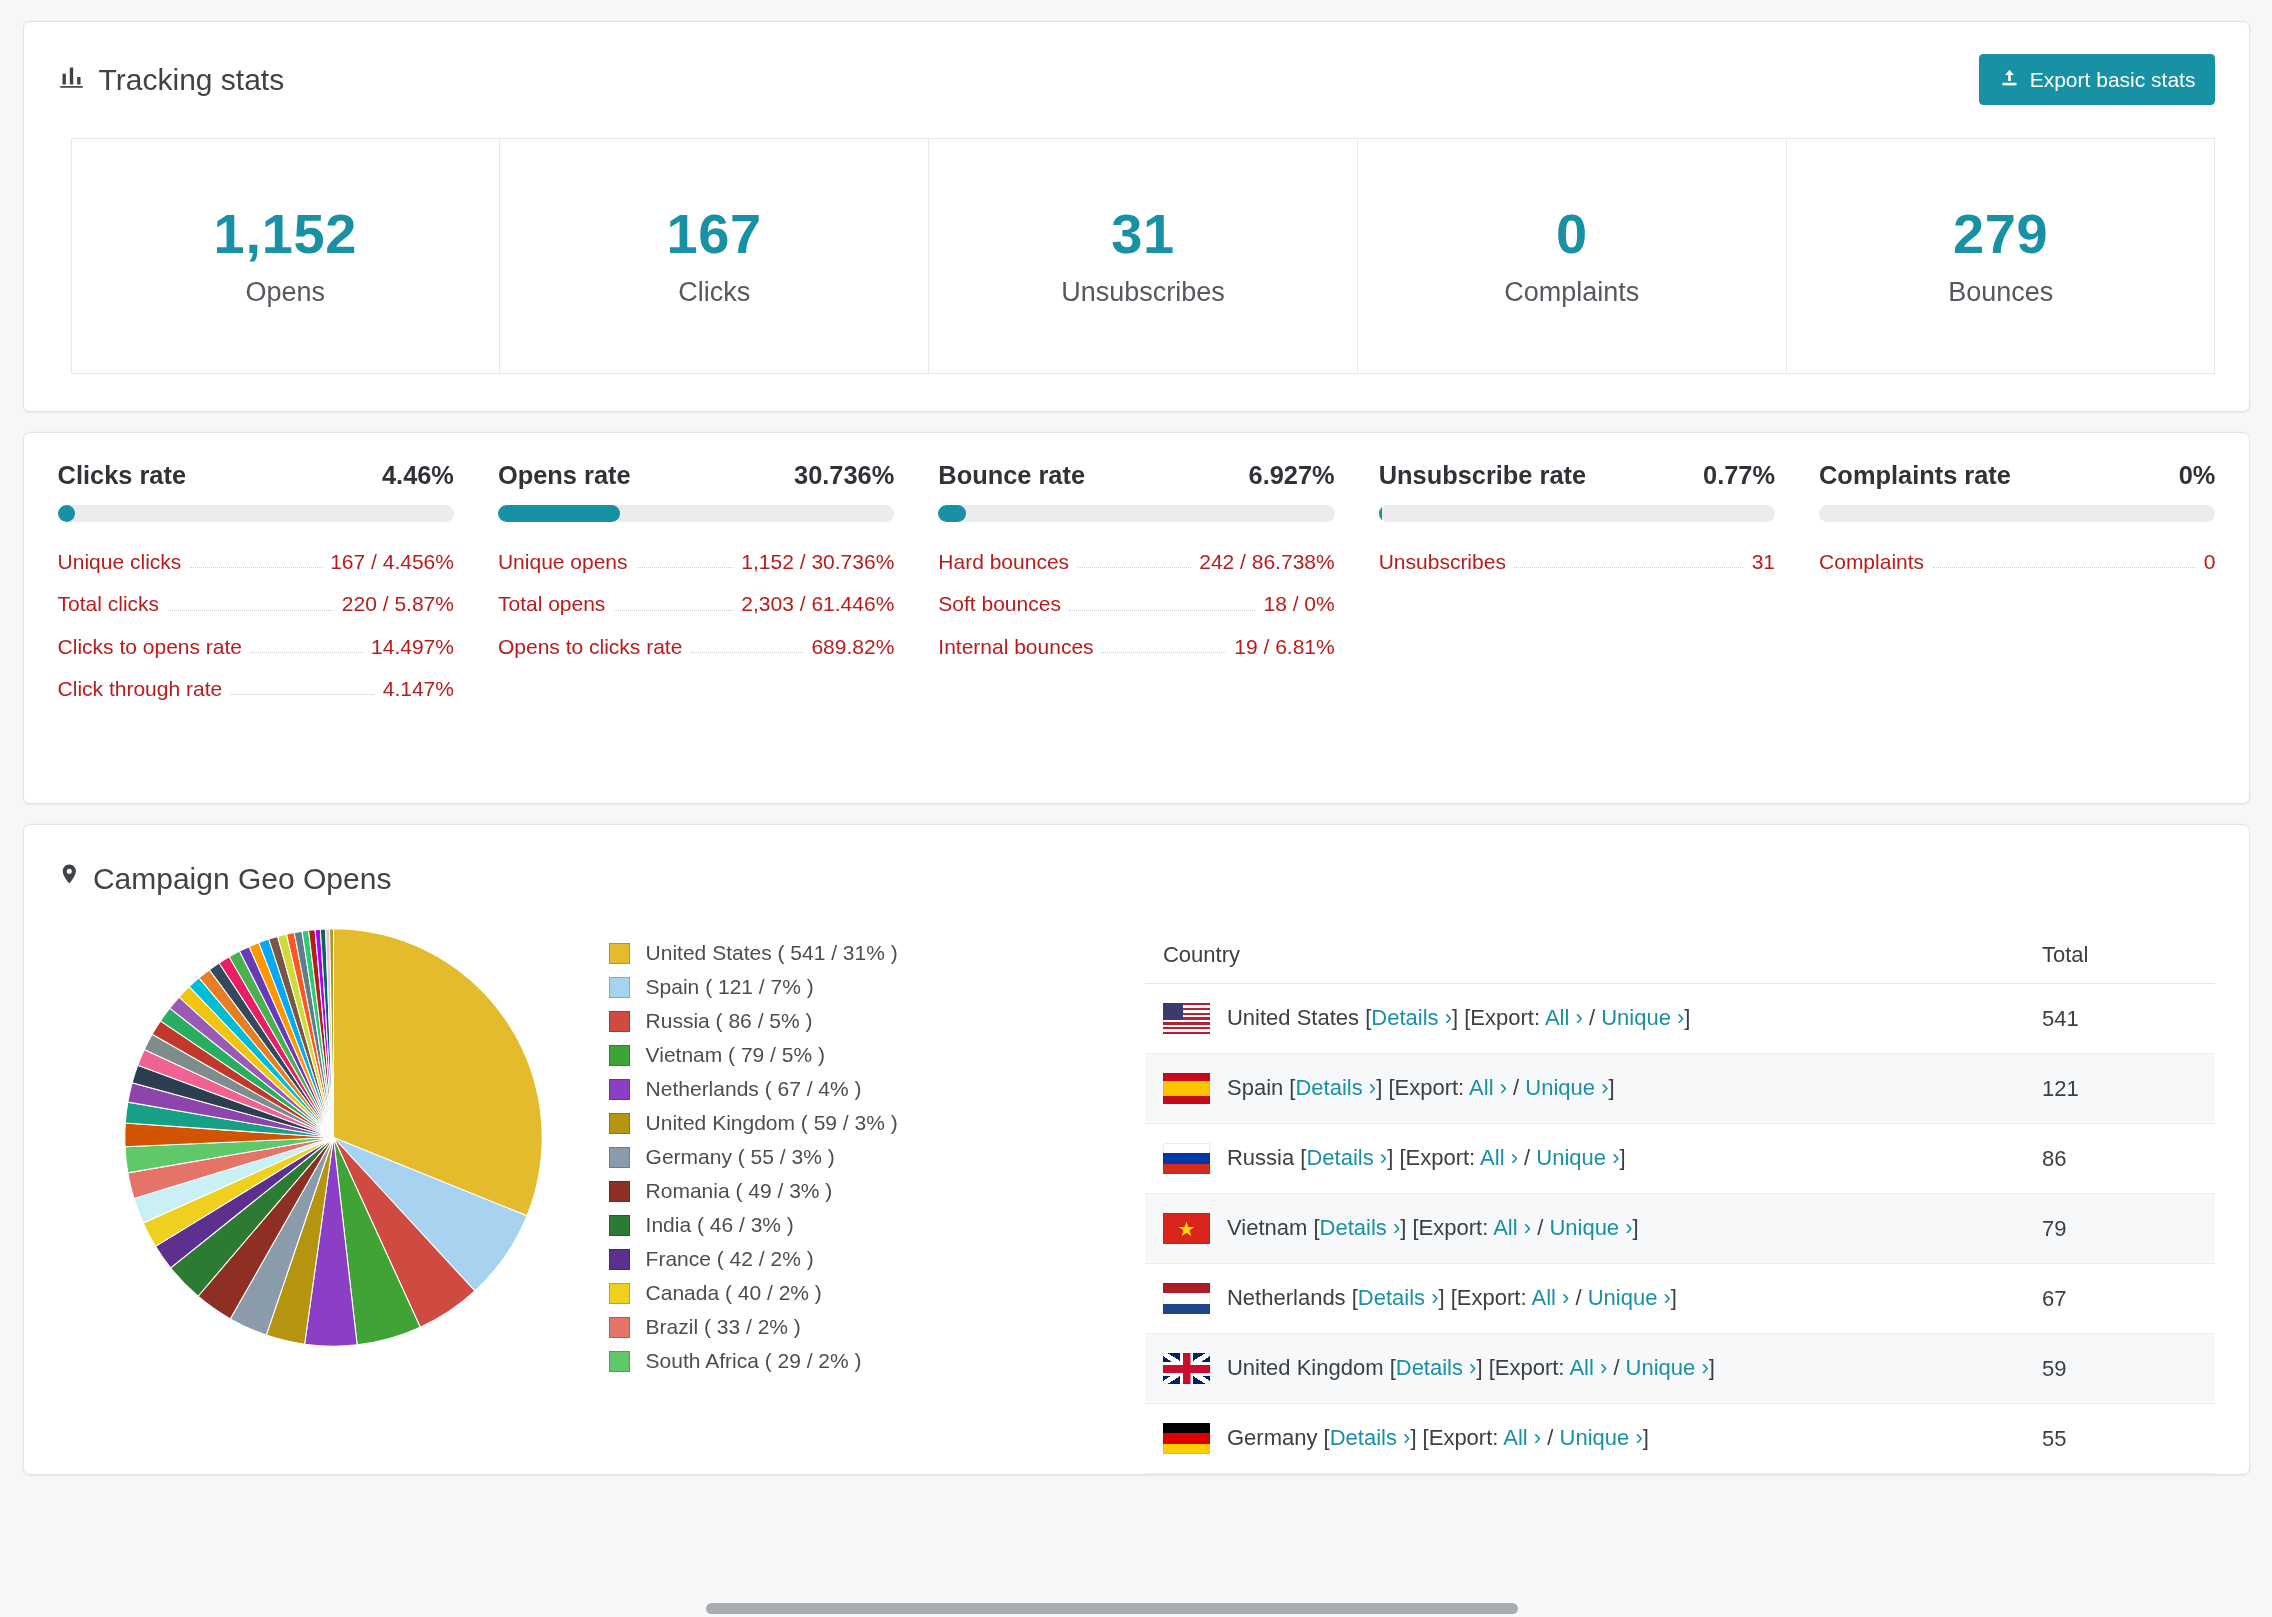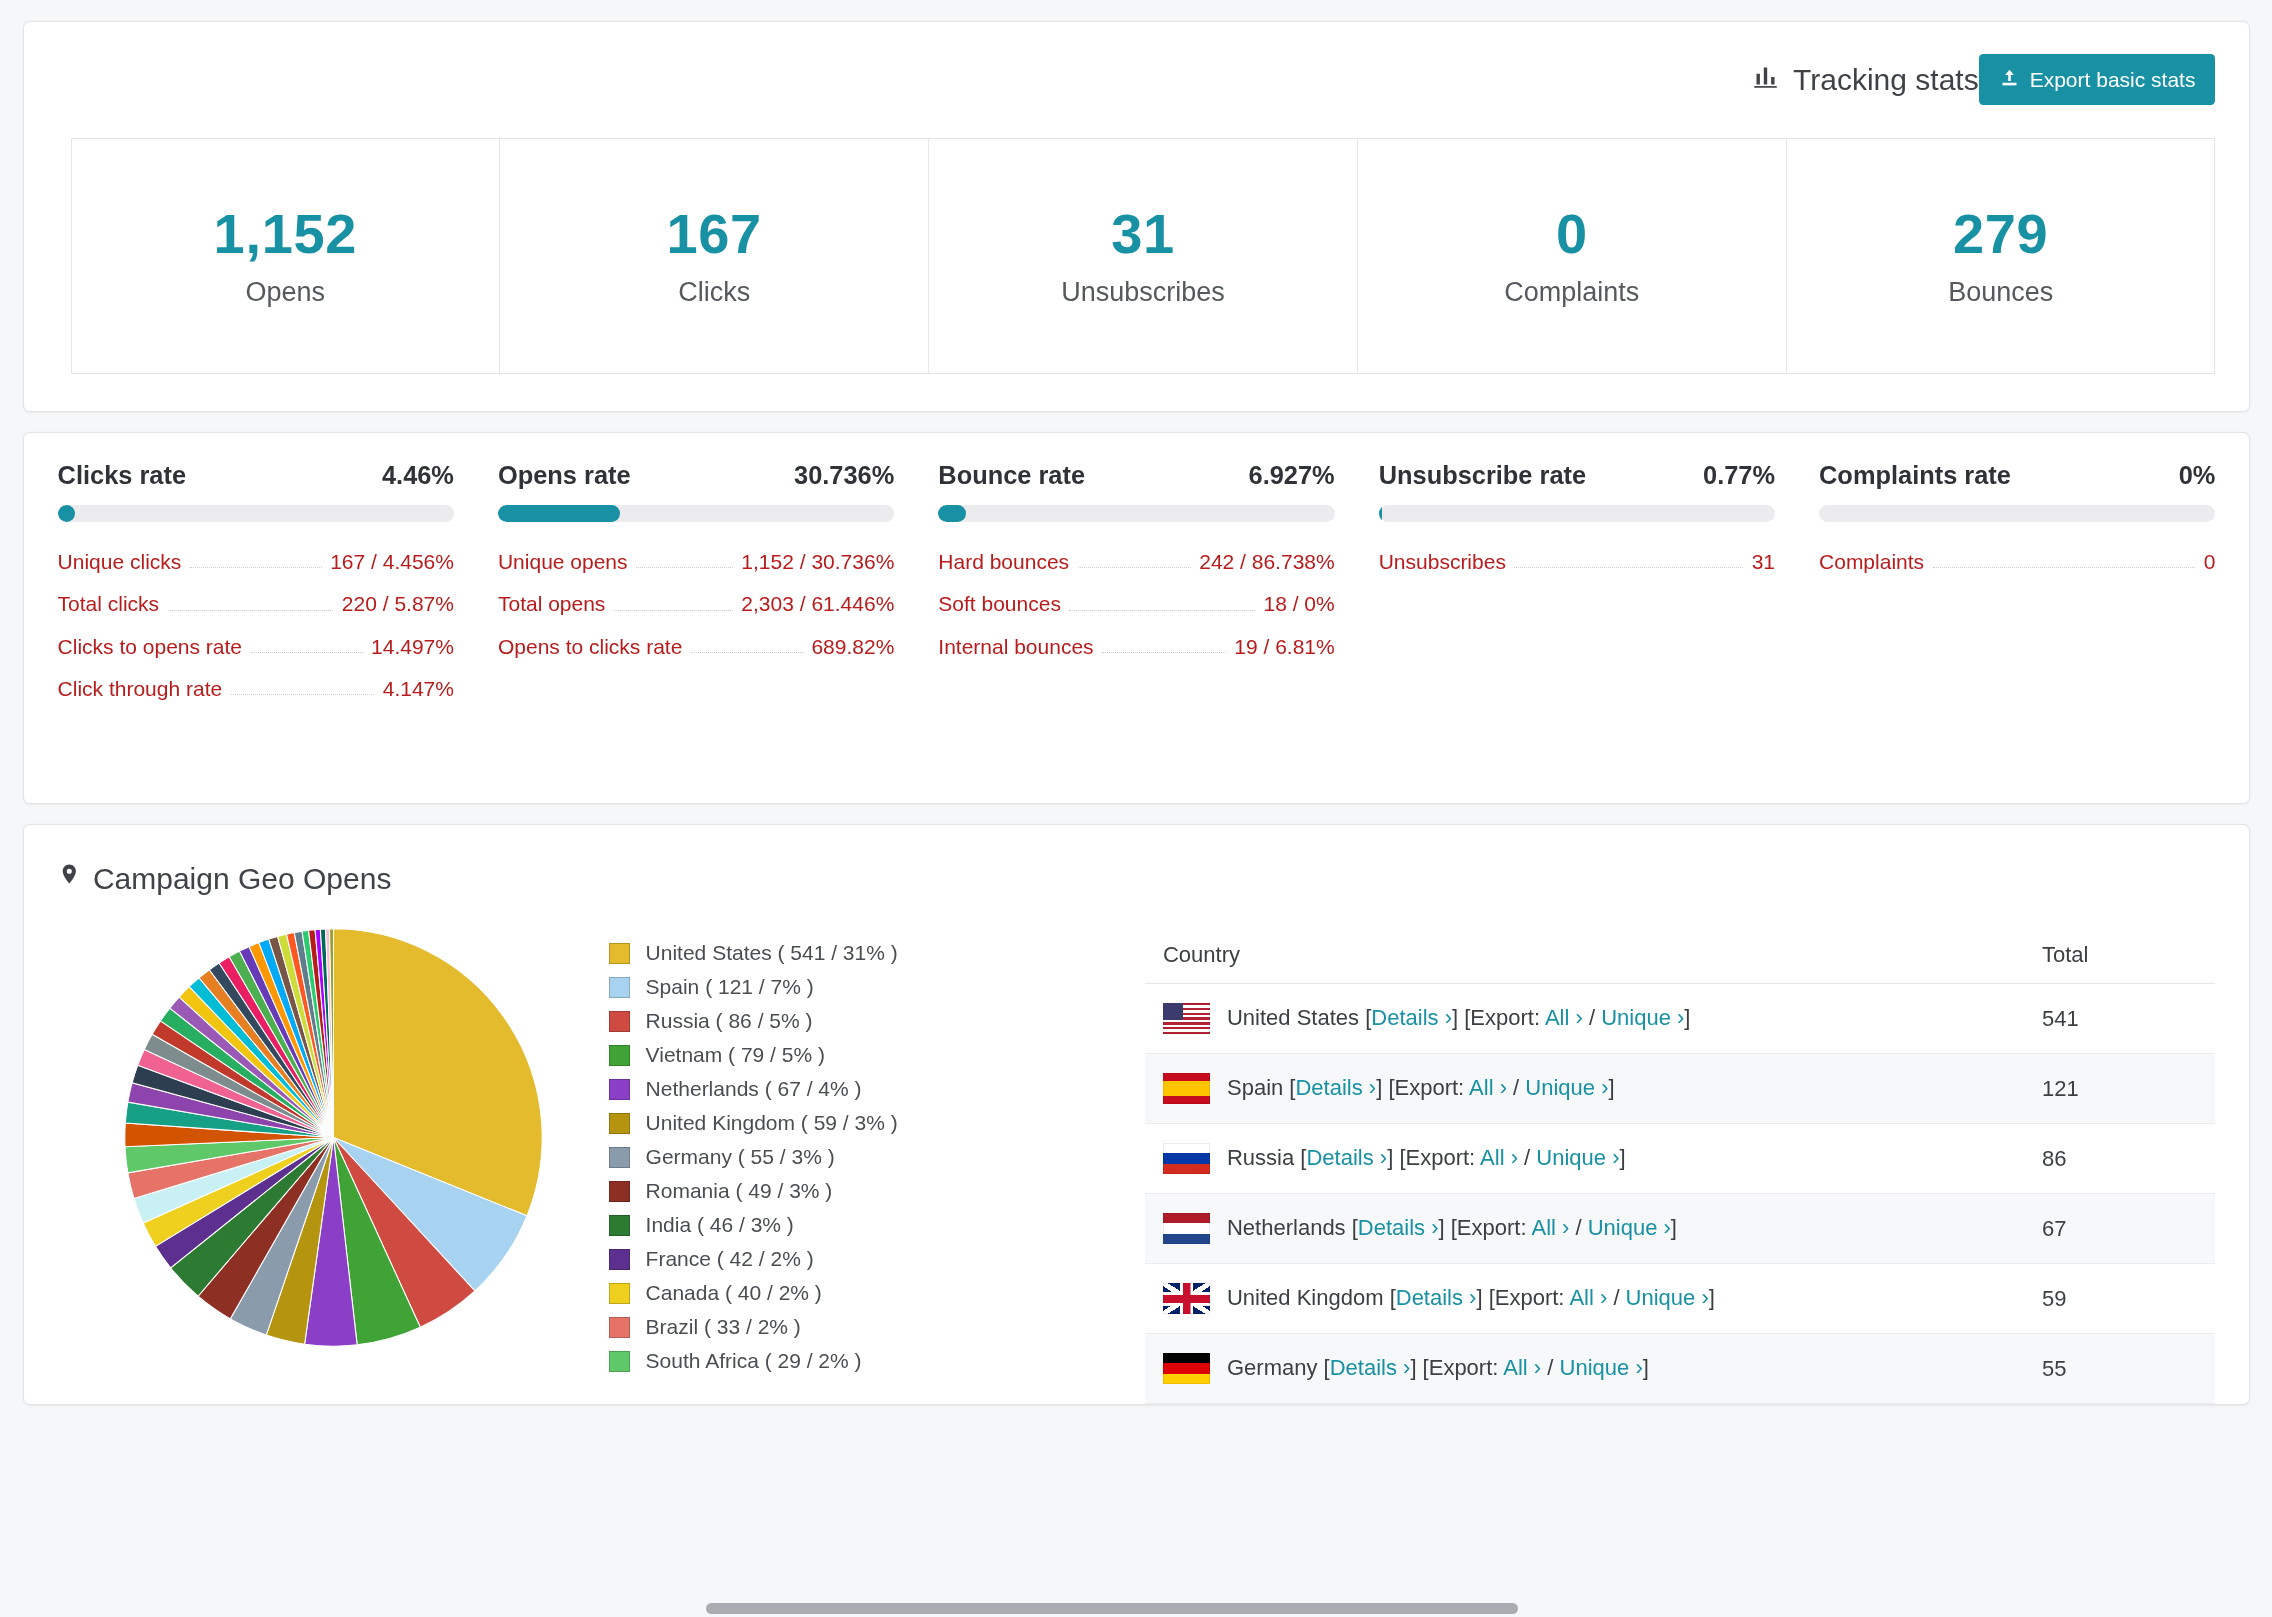--- a/index.html
+++ b/index.html
@@ -12,21 +12,21 @@
     position:relative;
   }
   .card{
     background:#fff;
     border:0.7px solid #e2e4e6;
     border-radius:7px;
     box-shadow:0 0.7px 2.1px rgba(60,64,67,.08);
     margin-bottom:20px;
   }
   
-  .card-header{display:flex;align-items:center;justify-content:flex-end;padding:32px 34px 28px}
+  .card-header{display:flex;align-items:center;justify-content:space-between;padding:32px 34px 28px}
   .card-title{display:flex;align-items:center;gap:14px;font-size:30px;color:#3f4347}
   .card-title svg{flex-shrink:0}
   .export-btn{
     display:inline-flex;align-items:center;gap:10px;
     background:#1791a3;color:#fff;font-size:21px;
     padding:12.7px 20px;border:none;border-radius:4.2px;cursor:pointer;
     font-family:"Liberation Sans",sans-serif;
   }
   .stats-row{display:flex;margin:4.2px 34px 37px}
   .stat-box{flex:1;border:0.7px solid #e4e6e8;margin-left:-0.7px;text-align:center;padding:62px 0 65px;background:#fff}
@@ -388,20 +388,27 @@
           </div>
           <div class="geo-row">
             <span class="col-country">
               <span class="flag" data-flag="ru"></span>
               <span class="country-text">Russia [<a class="link" href="#">Details ›</a>] [Export: <a class="link" href="#">All ›</a> / <a class="link" href="#">Unique ›</a>]</span>
             </span>
             <span class="col-total">86</span>
           </div>
           <div class="geo-row">
             <span class="col-country">
+              <span class="flag" data-flag="vn"></span>
+              <span class="country-text">Vietnam [<a class="link" href="#">Details ›</a>] [Export: <a class="link" href="#">All ›</a> / <a class="link" href="#">Unique ›</a>]</span>
+            </span>
+            <span class="col-total">79</span>
+          </div>
+          <div class="geo-row">
+            <span class="col-country">
               <span class="flag" data-flag="nl"></span>
               <span class="country-text">Netherlands [<a class="link" href="#">Details ›</a>] [Export: <a class="link" href="#">All ›</a> / <a class="link" href="#">Unique ›</a>]</span>
             </span>
             <span class="col-total">67</span>
           </div>
           <div class="geo-row">
             <span class="col-country">
               <span class="flag" data-flag="gb"></span>
               <span class="country-text">United Kingdom [<a class="link" href="#">Details ›</a>] [Export: <a class="link" href="#">All ›</a> / <a class="link" href="#">Unique ›</a>]</span>
             </span>

